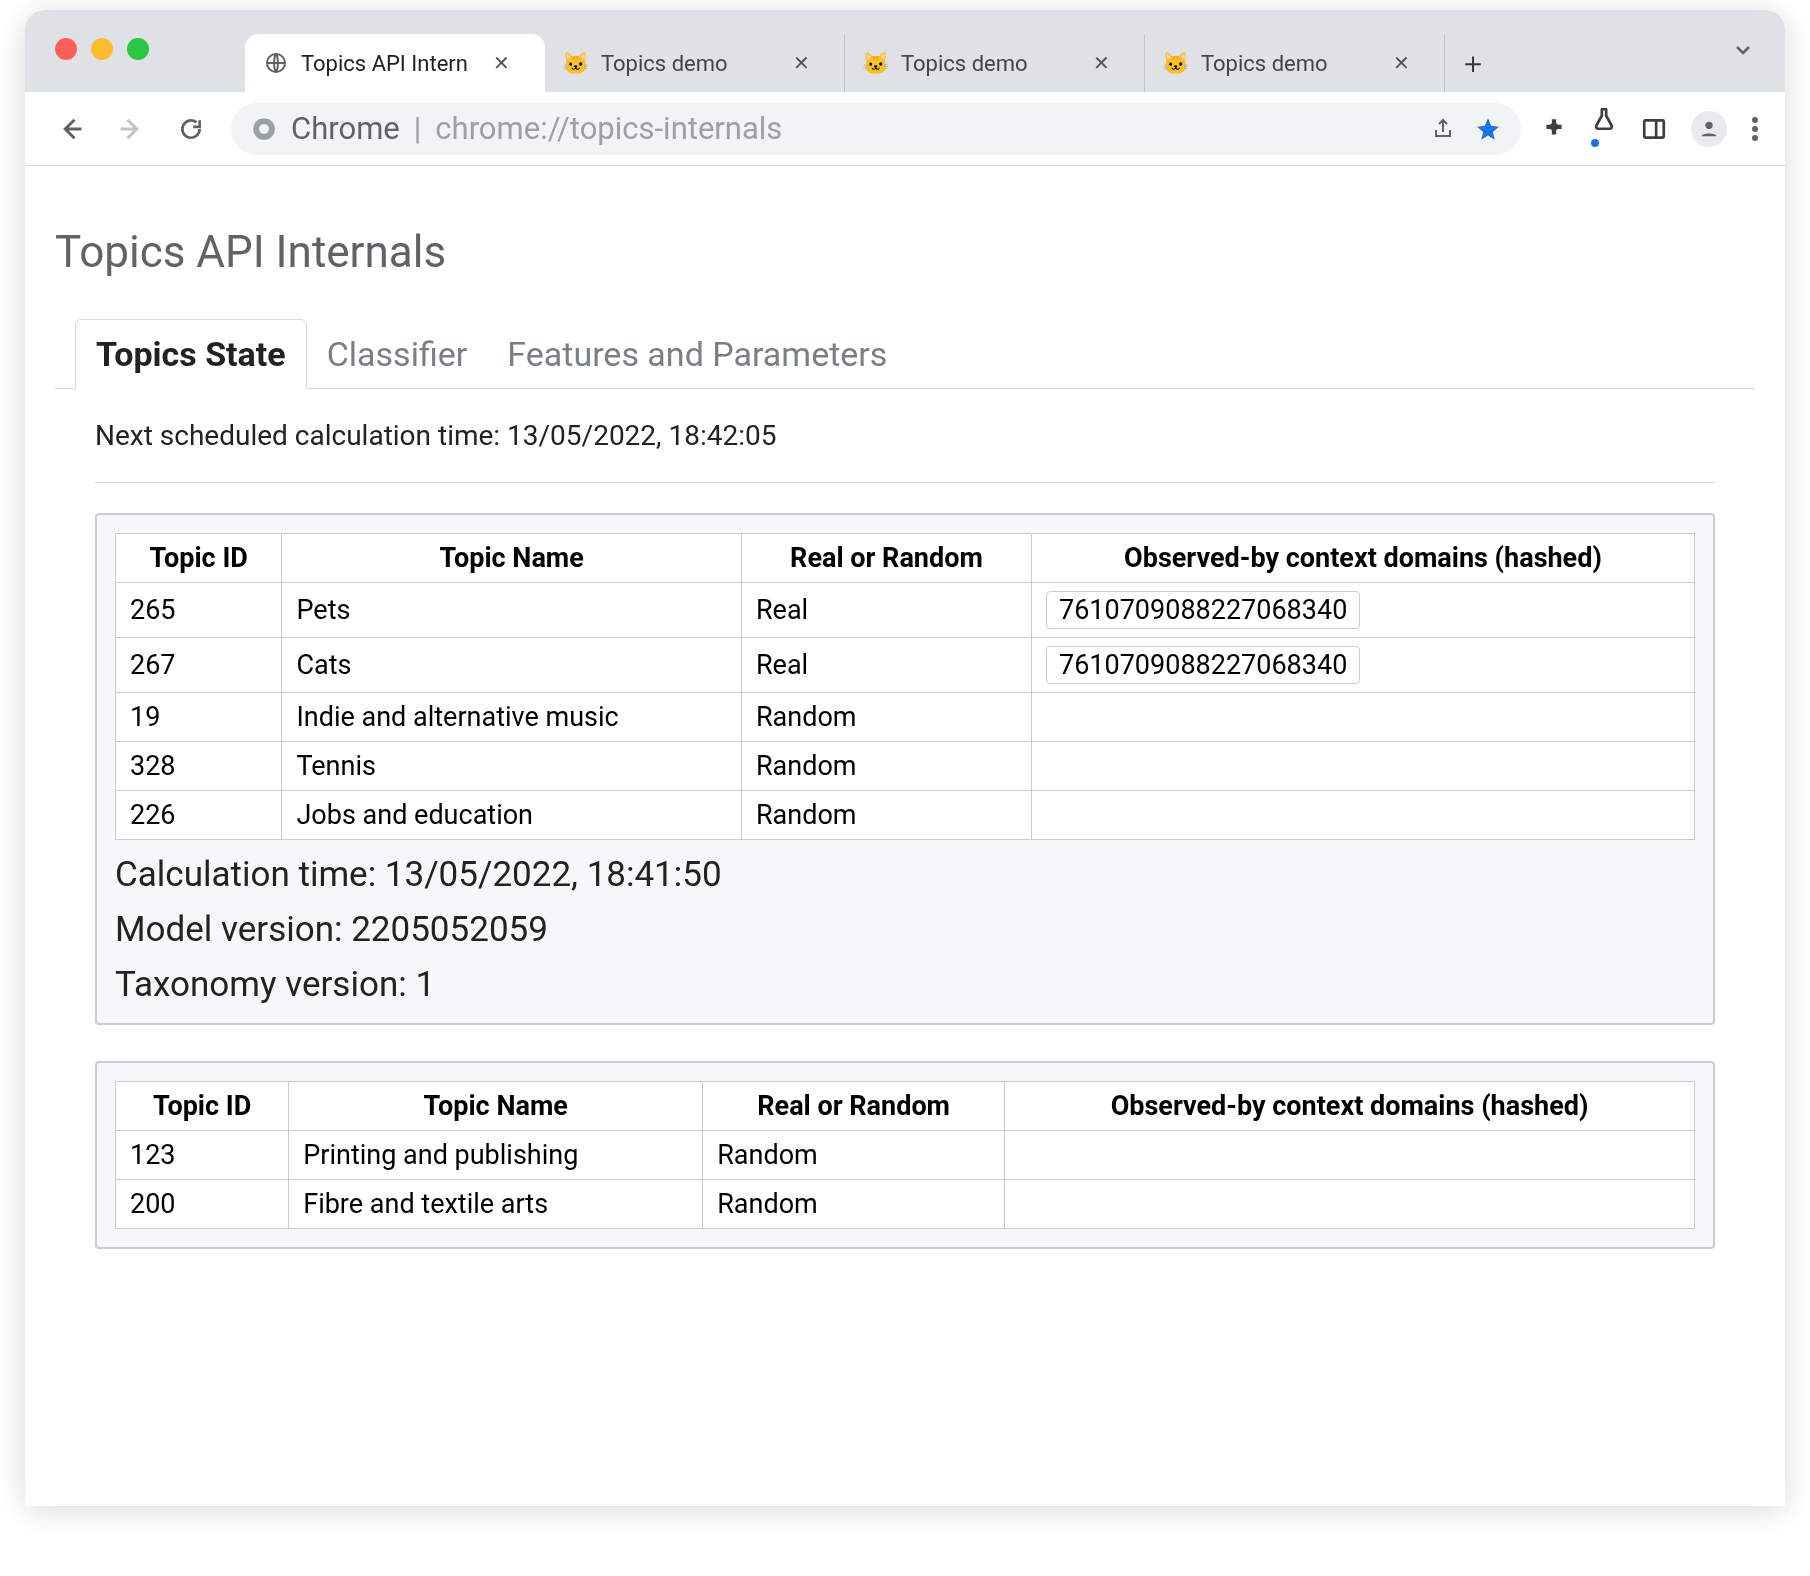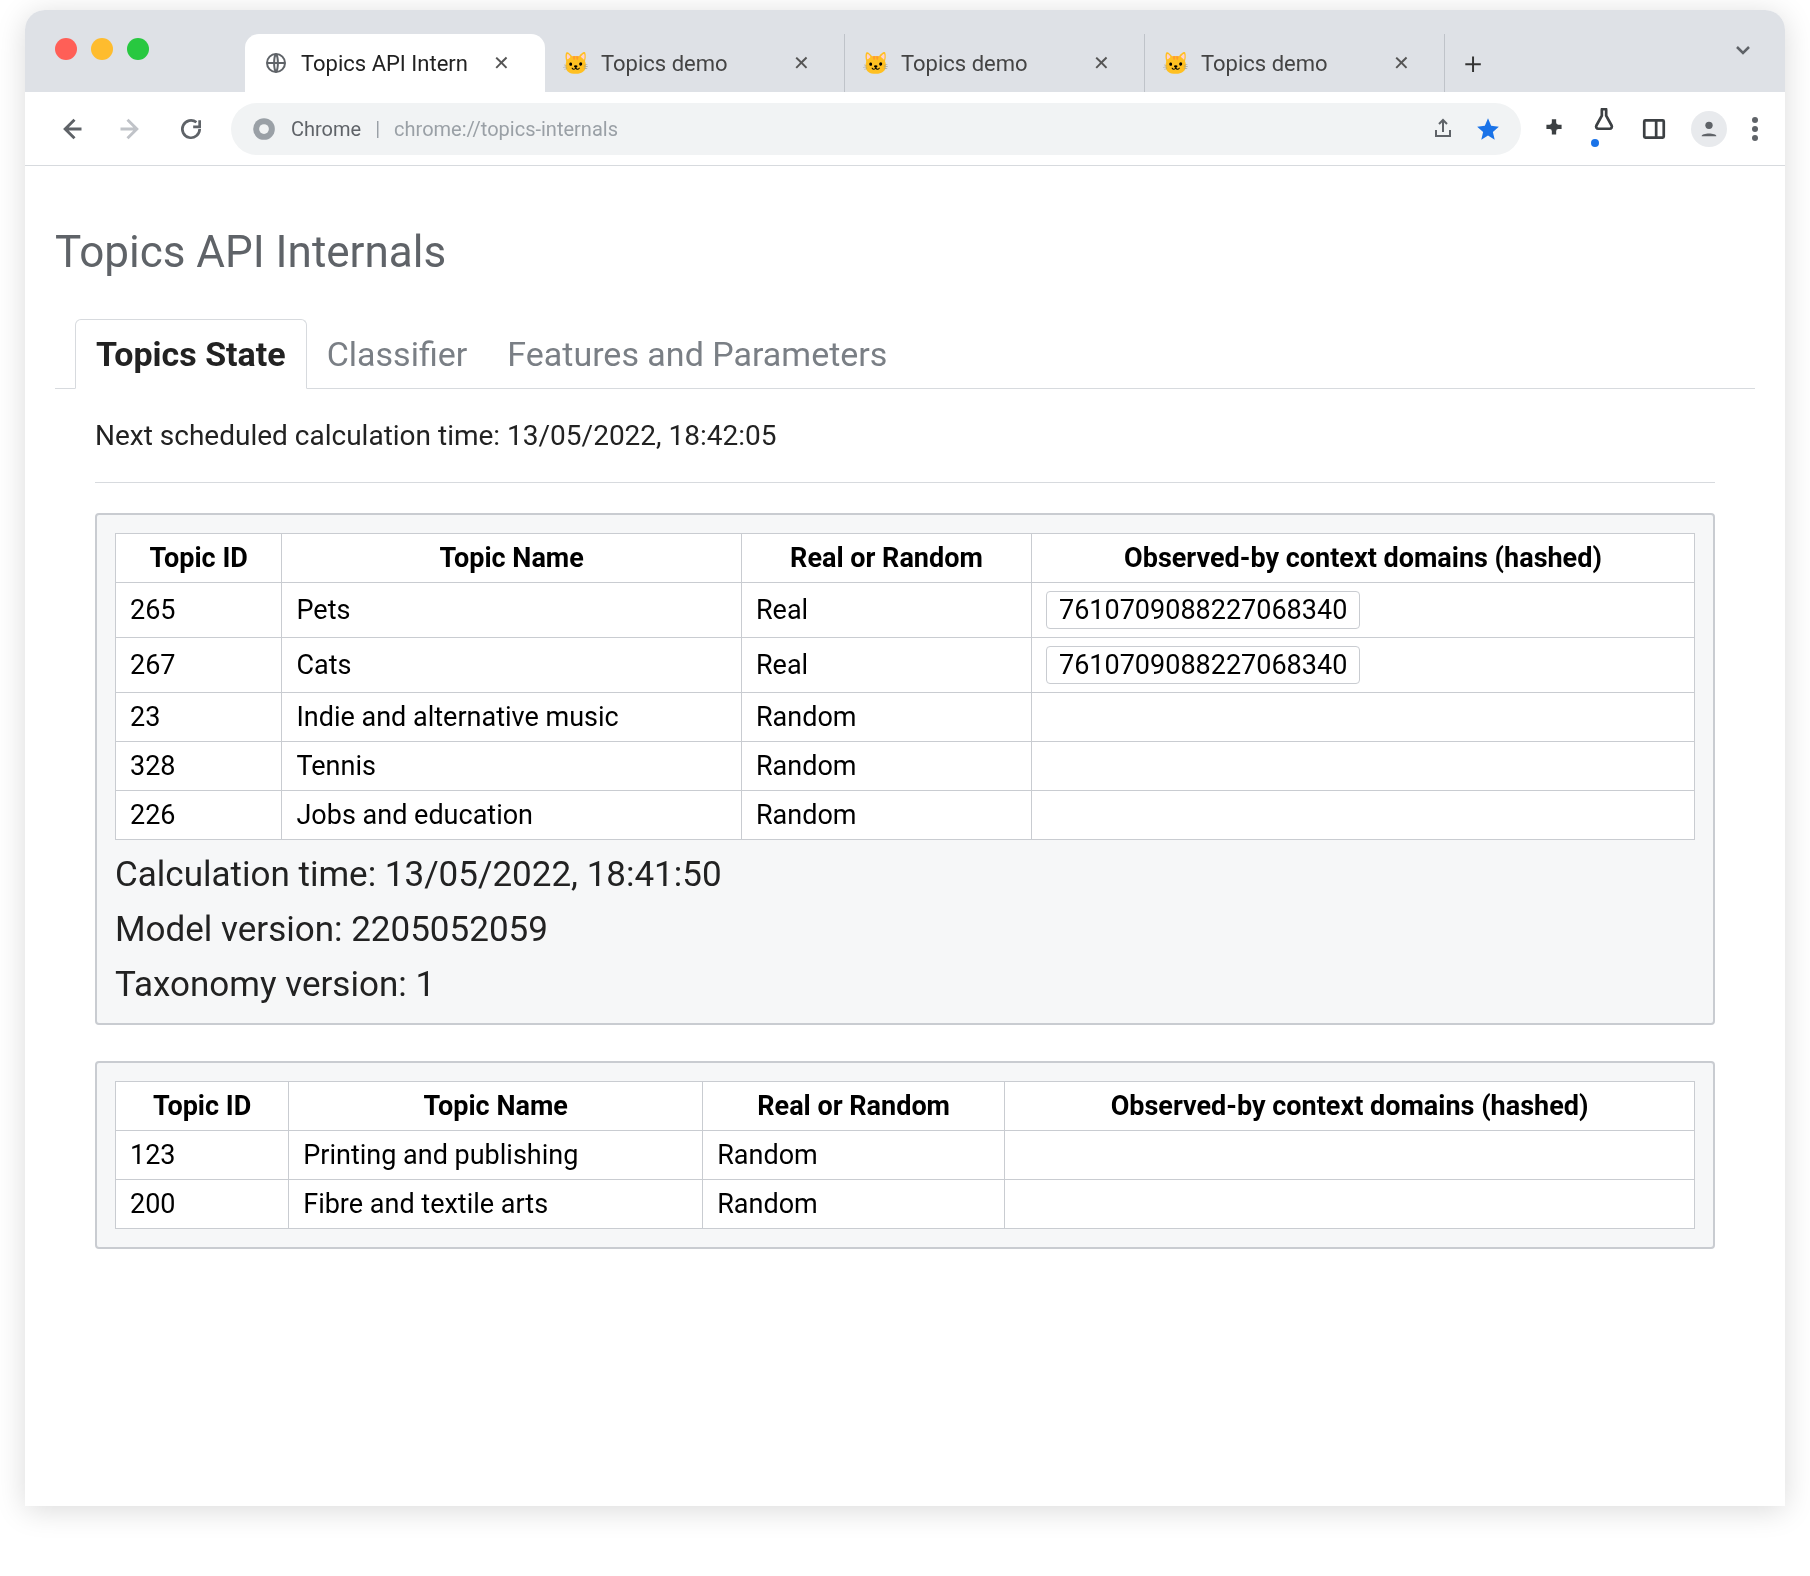--- a/index.html
+++ b/index.html
@@ -100,21 +100,21 @@
   .nav-btn.disabled { color:#c0c3c8; cursor:default; }
   .omnibox {
     flex:1;
     height:52px;
     background:#f1f3f4;
     border-radius:26px;
     display:flex;
     align-items:center;
     padding:0 20px;
     gap:14px;
-    font-size:20px;
+    font-size:31px;
     color:#5f6368;
   }
   .omnibox .origin { color:#5f6368; }
   .omnibox .divider { color:#9aa0a6; }
   .omnibox .path { color:#9aa0a6; }
   .omnibox .right { margin-left:auto; display:flex; gap:20px; align-items:center; }
   .ext-icons { display:flex; align-items:center; gap:24px; color:#5f6368; }
   .avatar {
     width:36px; height:36px; border-radius:50%;
     background:#e8eaed;
@@ -353,21 +353,21 @@
               <td>Real</td>
               <td><span class="hash-chip">7610709088227068340</span></td>
             </tr>
             <tr>
               <td>267</td>
               <td>Cats</td>
               <td>Real</td>
               <td><span class="hash-chip">7610709088227068340</span></td>
             </tr>
             <tr>
-              <td>23</td>
+              <td>19</td>
               <td>Indie and alternative music</td>
               <td>Random</td>
               <td></td>
             </tr>
             <tr>
               <td>328</td>
               <td>Tennis</td>
               <td>Random</td>
               <td></td>
             </tr>

